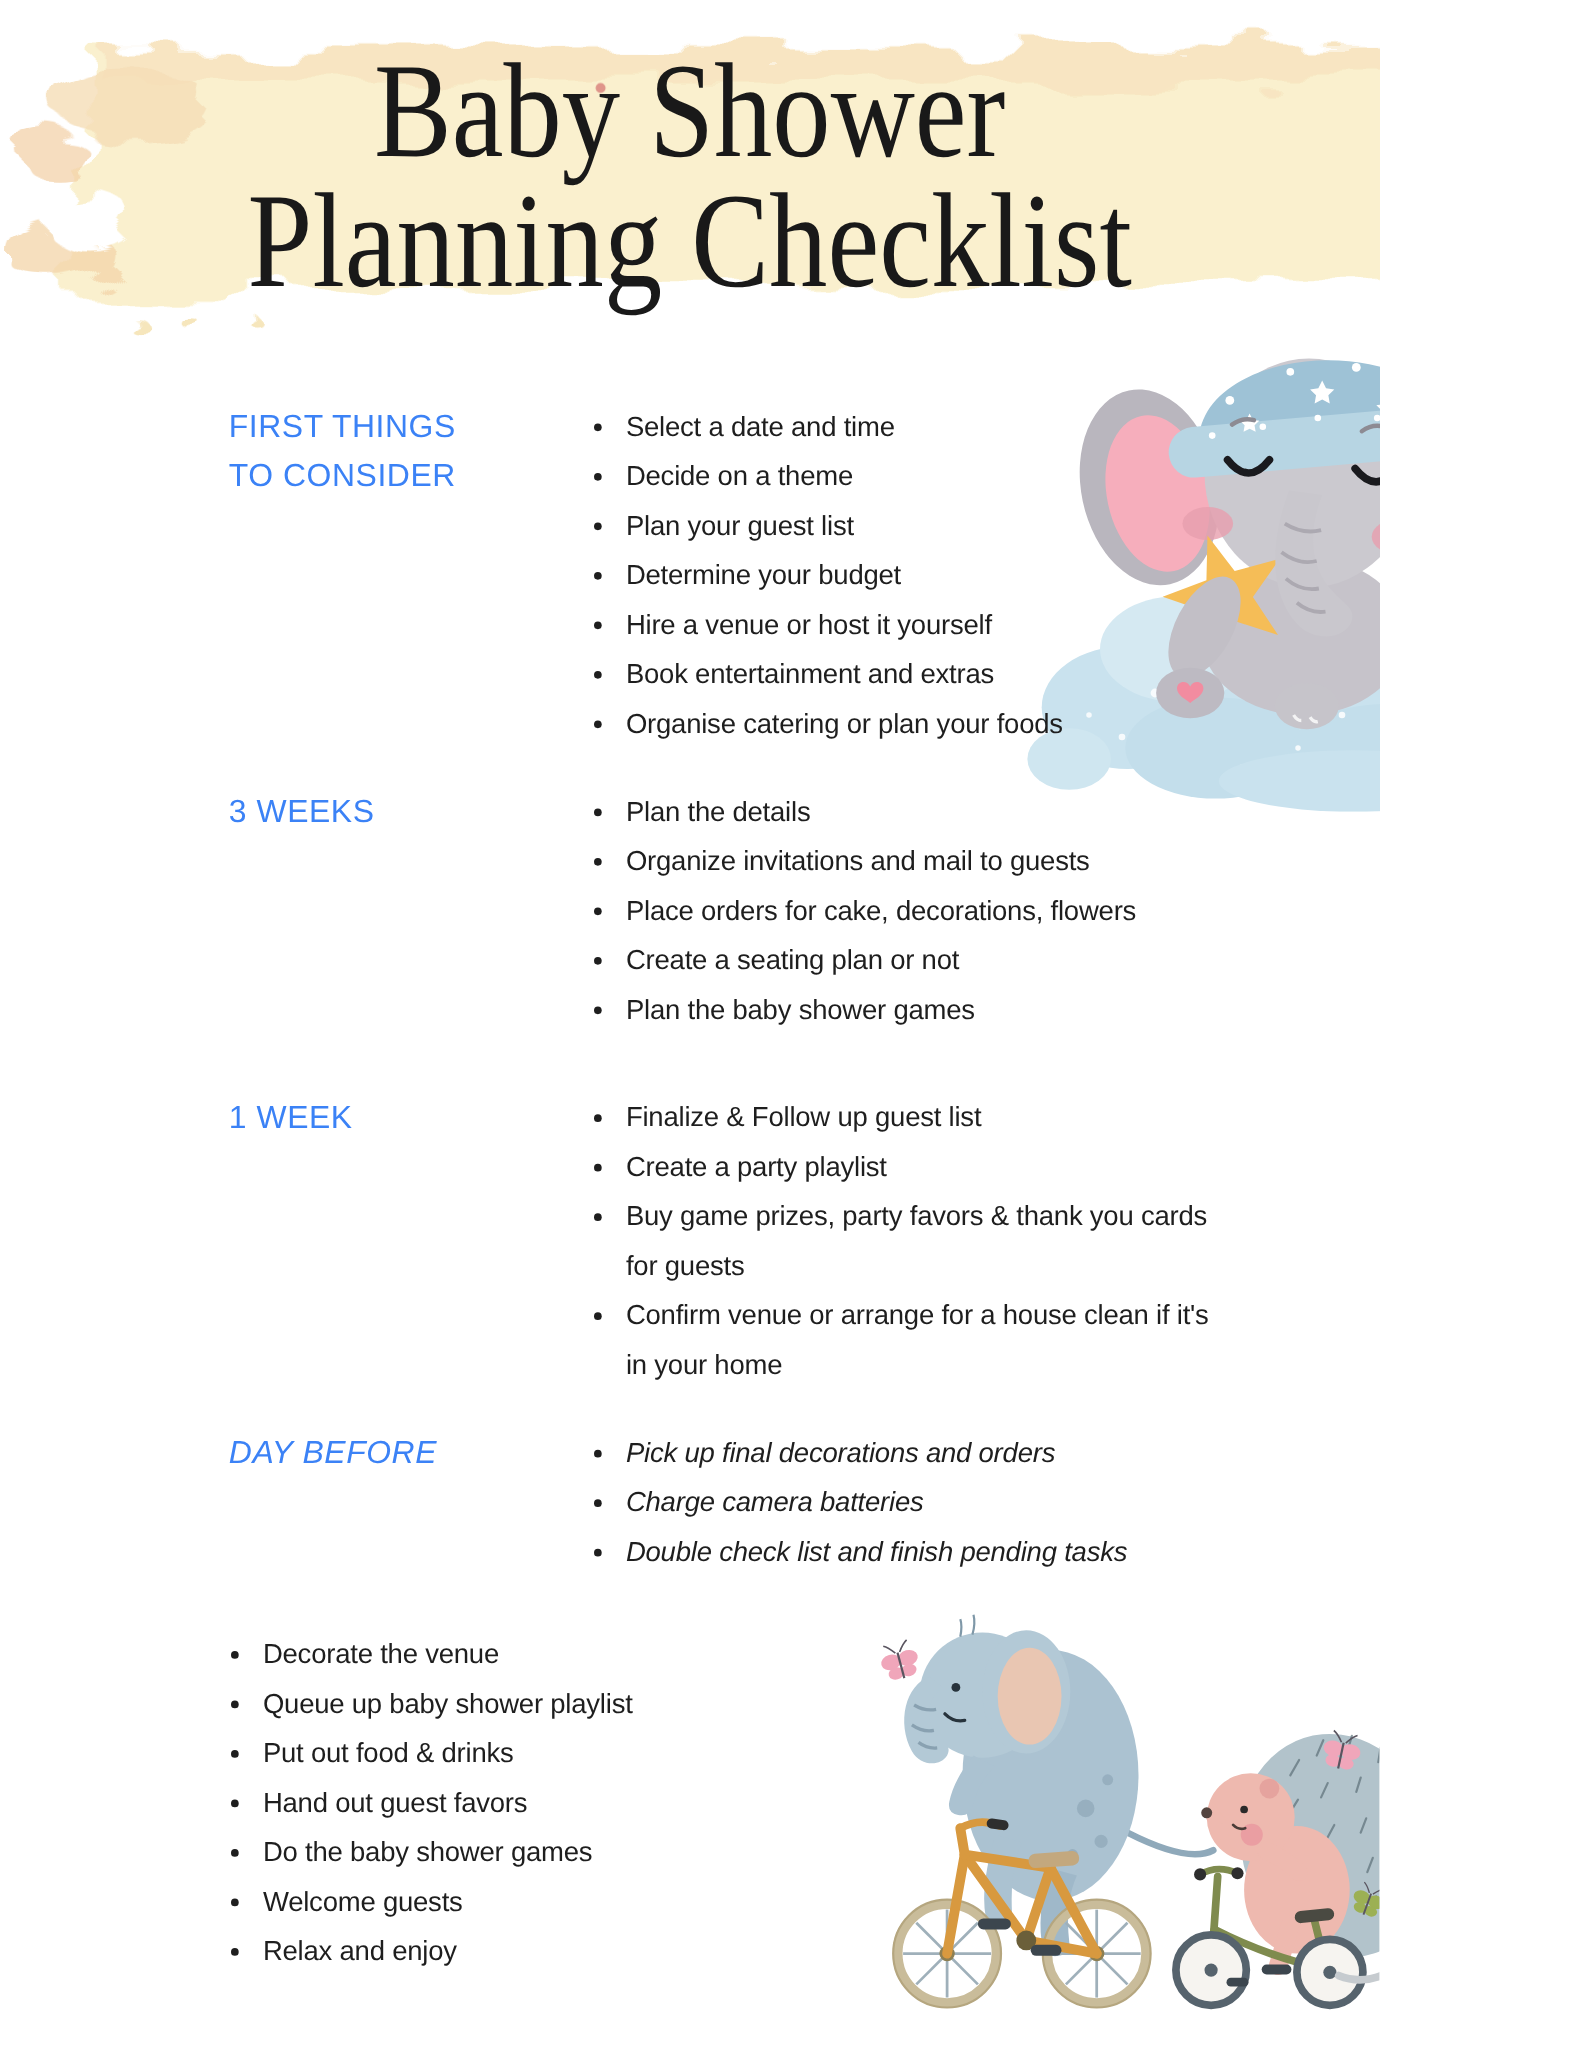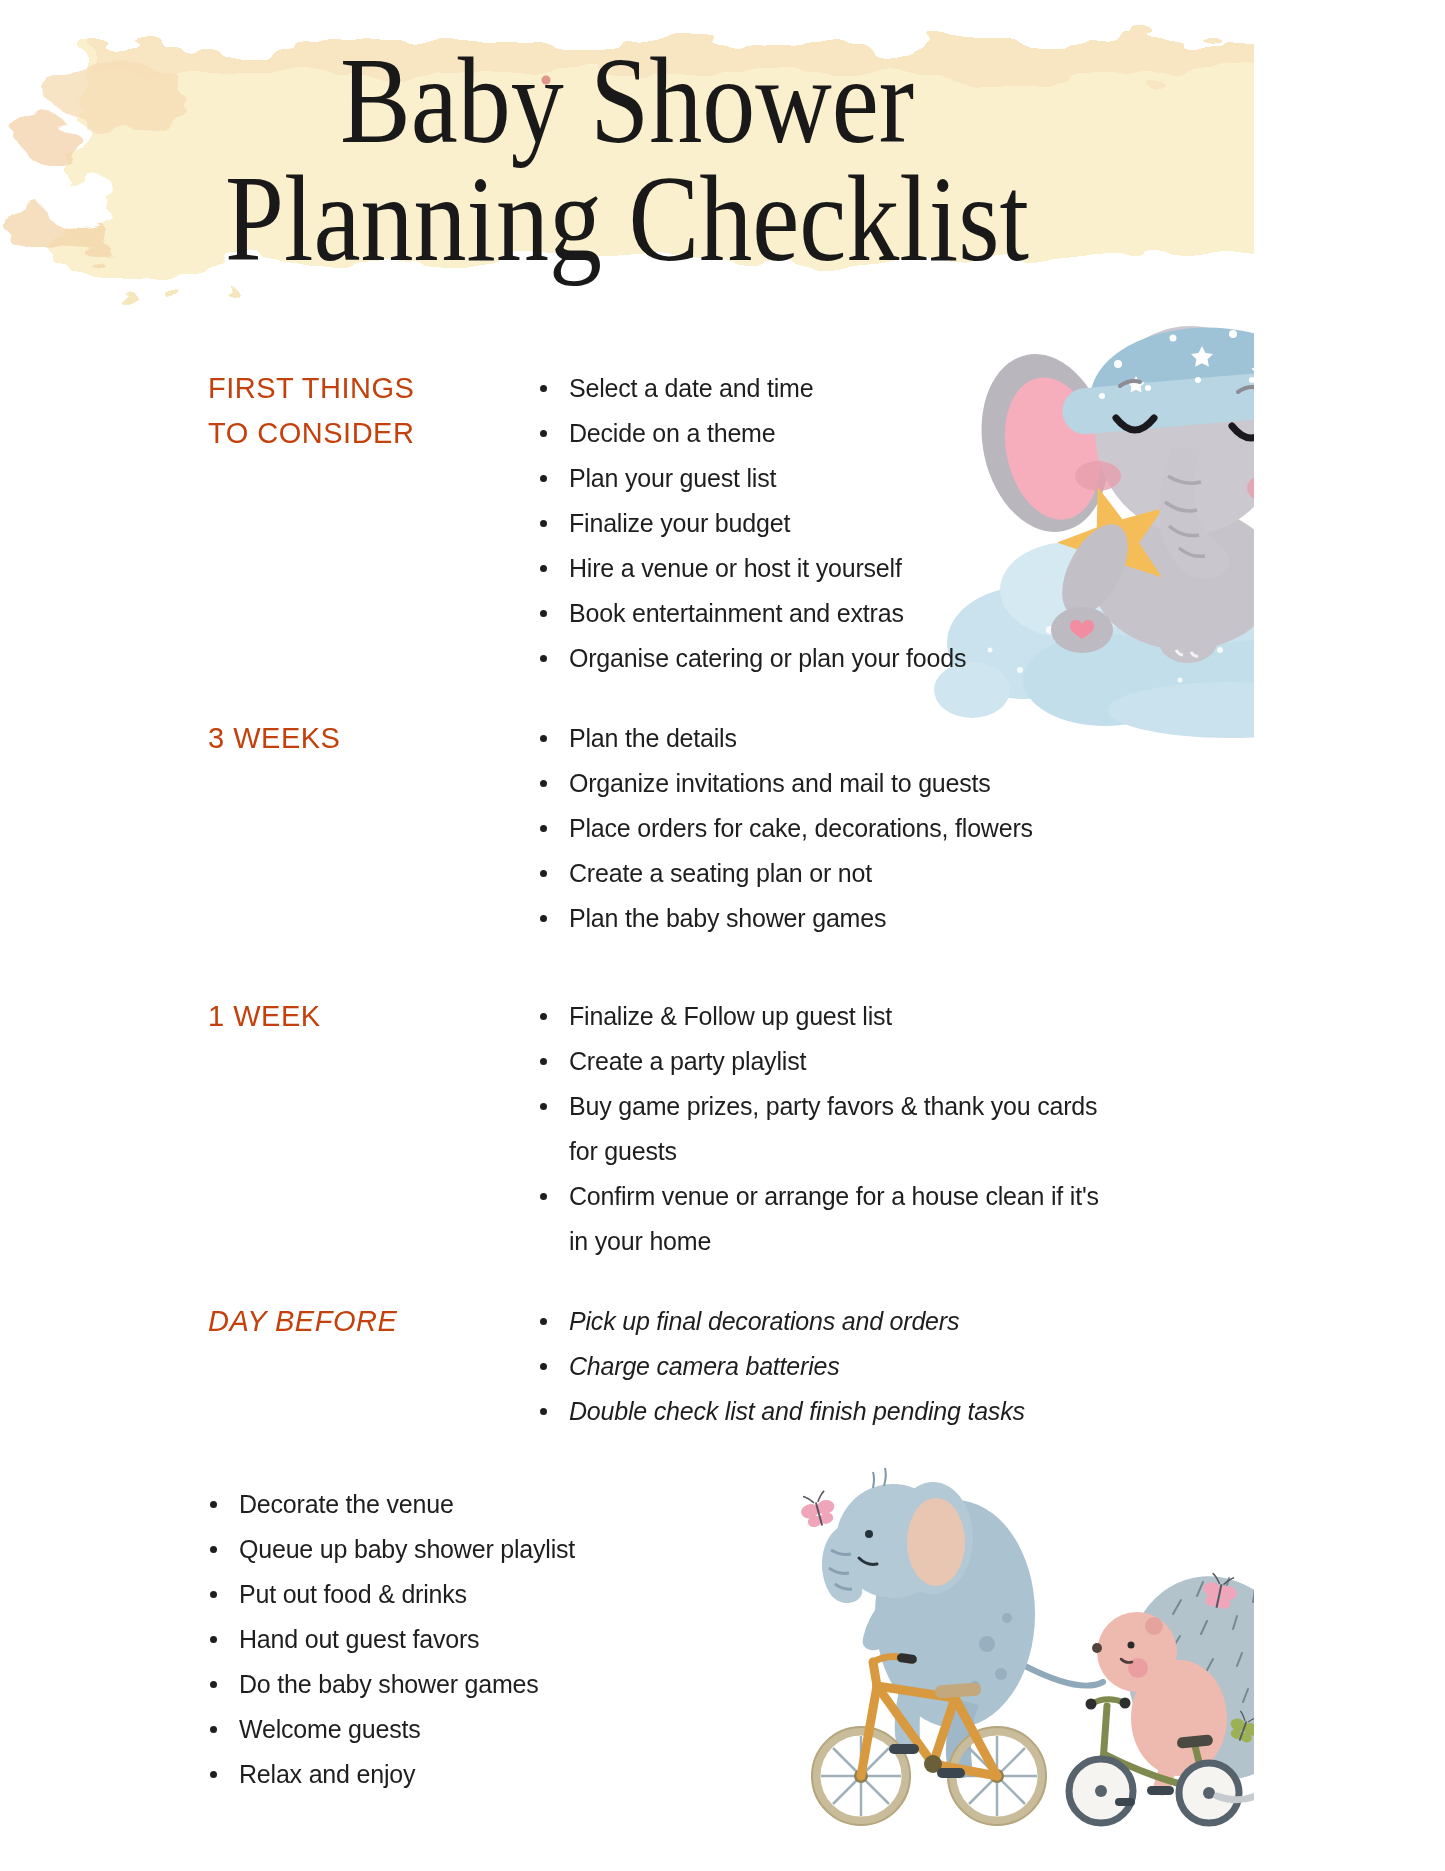--- a/index.html
+++ b/index.html
@@ -44,21 +44,21 @@
   .sec-2 { margin-bottom: 35px; }
   .sec-3 { margin-bottom: 48px; font-style: italic; }
   .section-label {
     flex: 0 0 330px;
     width: 330px;
     margin: 0;
     font-size: 29px;
     font-weight: 400;
     letter-spacing: 0.5px;
     line-height: 45px;
-    color: #c2410c;
+    color: #3b82f6;
     white-space: pre-line;
   }
   .items {
     list-style: none;
     margin: 0;
     padding: 0;
     font-size: 25px;
     line-height: 45px;
     letter-spacing: -0.2px;
   }
@@ -204,21 +204,21 @@
 
   <main class="content">
 
     <section class="section sec-0">
       <h2 class="section-label">FIRST THINGS
 TO CONSIDER</h2>
       <ul class="items">
         <li>Select a date and time</li>
         <li>Decide on a theme</li>
         <li>Plan your guest list</li>
-        <li>Finalize your budget</li>
+        <li>Determine your budget</li>
         <li>Hire a venue or host it yourself</li>
         <li>Book entertainment and extras</li>
         <li>Organise catering or plan your foods</li>
       </ul>
     </section>
 
     <section class="section sec-1">
       <h2 class="section-label">3 WEEKS</h2>
       <ul class="items">
         <li>Plan the details</li>

